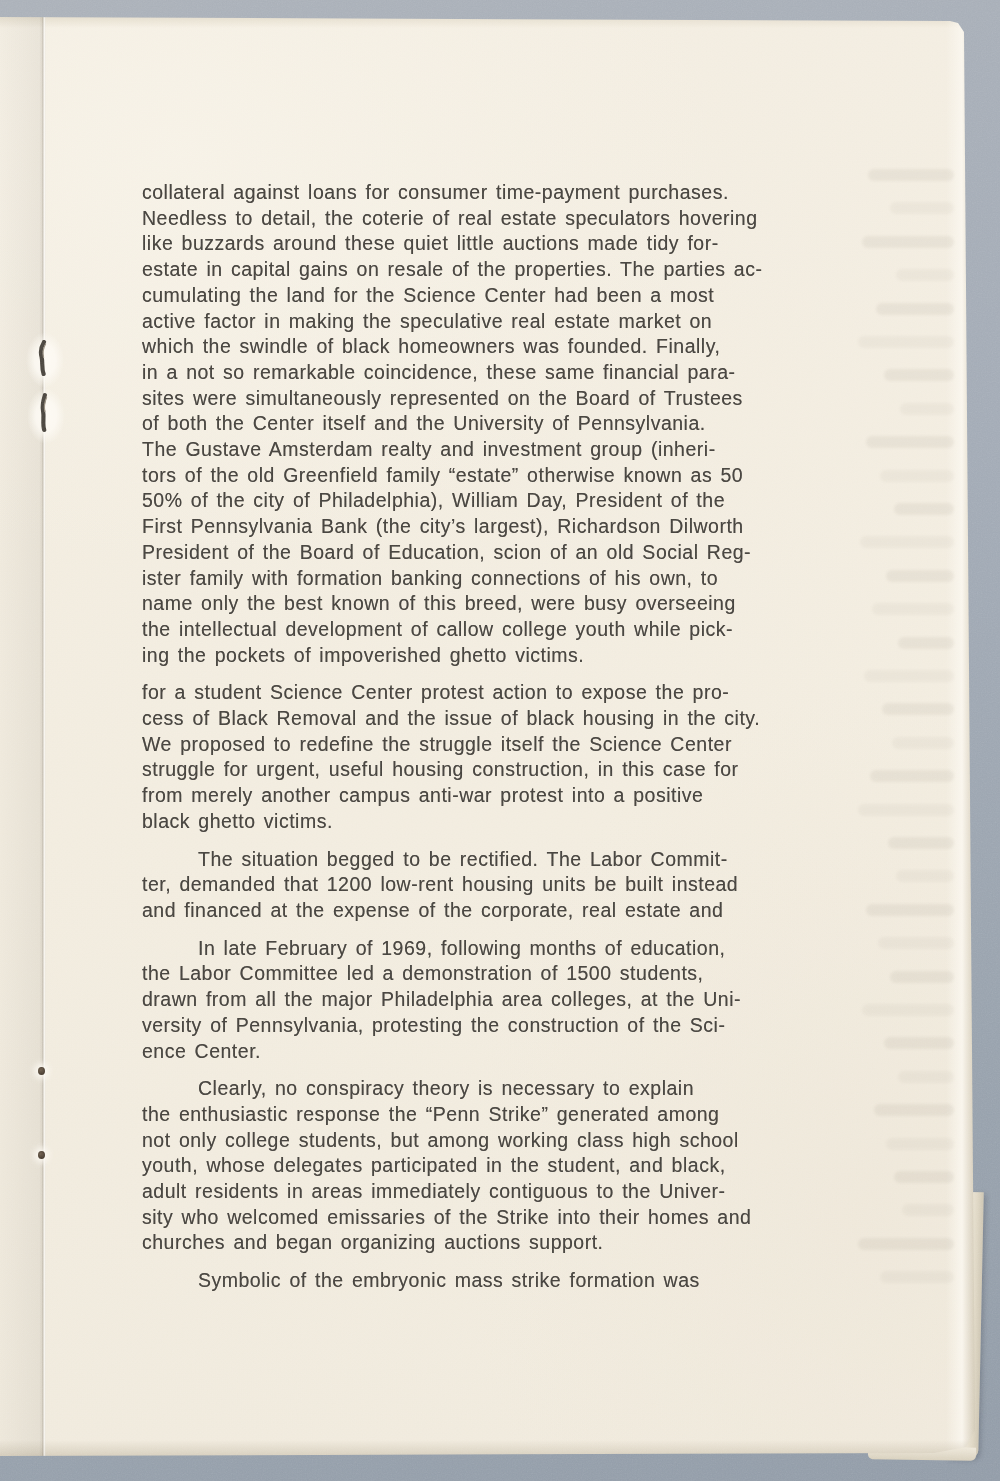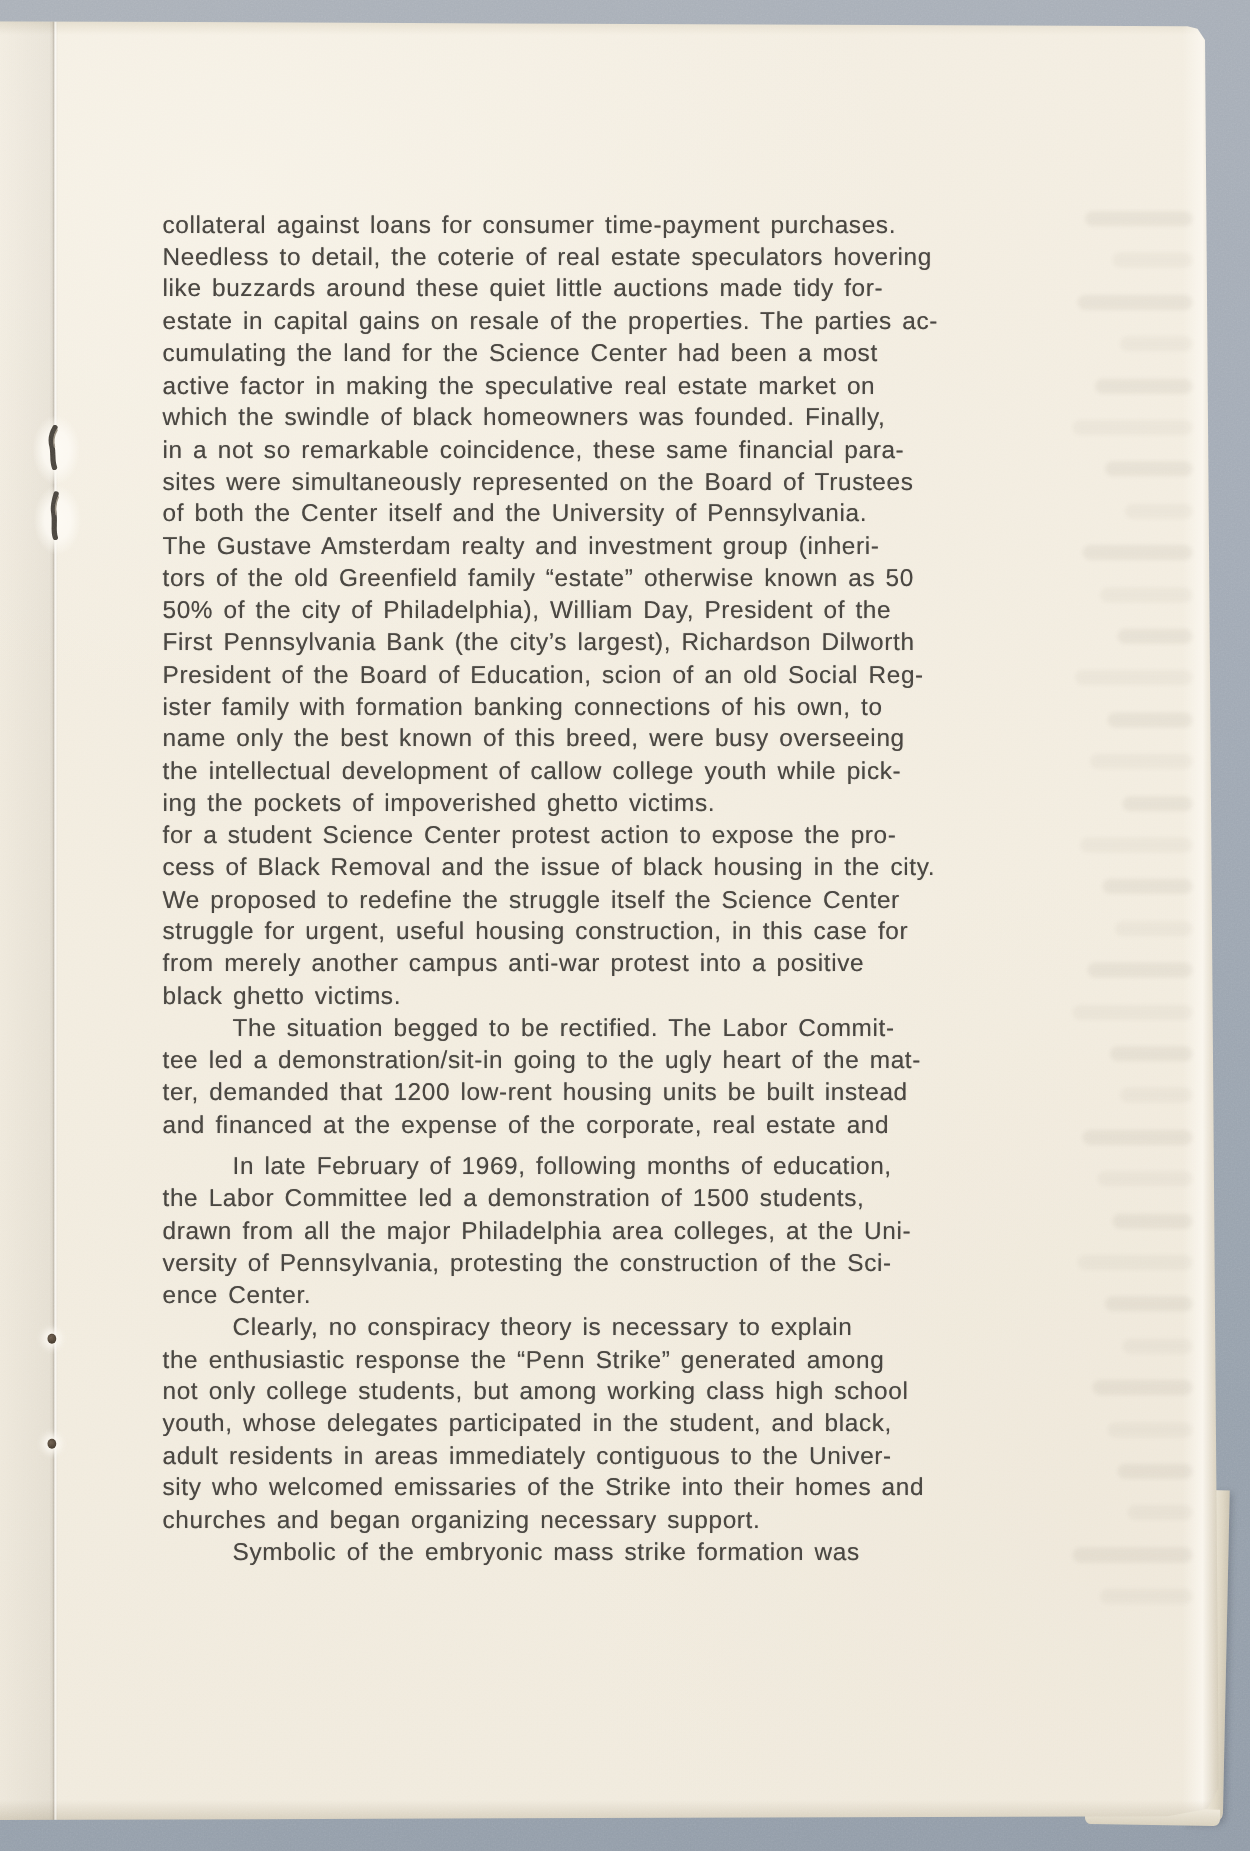--- a/index.html
+++ b/index.html
@@ -123,21 +123,21 @@
     position: absolute;
     left: 130px; top: 168px;
     width: 740px;
     color: #45423d;
     font-size: 19.5px;
     line-height: 25.7px;
     letter-spacing: 0.5px;
     word-spacing: 2.4px;
     text-shadow: 0 0 0.6px rgba(69,66,61,0.55);
   }
-  .para { margin: 0; }
+  .para { margin: 12px; }
   .para.gap { margin-top: 8px; }
   .line { white-space: nowrap; }
   .line.ind { padding-left: 56px; }
 
   
   .noise {
     position: absolute;
     left: 0; top: 0;
     pointer-events: none;
     mix-blend-mode: soft-light;
@@ -237,39 +237,38 @@
         <div class="para">
           <div class="line">for a student Science Center protest action to expose the pro-</div>
           <div class="line">cess of Black Removal and the issue of black housing in the city.</div>
           <div class="line">We proposed to redefine the struggle itself the Science Center</div>
           <div class="line">struggle for urgent, useful housing construction, in this case for</div>
           <div class="line">from merely another campus anti-war protest into a positive</div>
           <div class="line">black ghetto victims.</div>
         </div>
         <div class="para">
           <div class="line ind">The situation begged to be rectified. The Labor Commit-</div>
-          <div class="line">tee led a demonstration/sit-in going to the ugly heart of the mat-</div>
           <div class="line">ter, demanded that 1200 low-rent housing units be built instead</div>
           <div class="line">and financed at the expense of the corporate, real estate and</div>
         </div>
         <div class="para gap">
           <div class="line ind">In late February of 1969, following months of education,</div>
           <div class="line">the Labor Committee led a demonstration of 1500 students,</div>
           <div class="line">drawn from all the major Philadelphia area colleges, at the Uni-</div>
           <div class="line">versity of Pennsylvania, protesting the construction of the Sci-</div>
           <div class="line">ence Center.</div>
         </div>
         <div class="para">
           <div class="line ind">Clearly, no conspiracy theory is necessary to explain</div>
           <div class="line">the enthusiastic response the “Penn Strike” generated among</div>
           <div class="line">not only college students, but among working class high school</div>
           <div class="line">youth, whose delegates participated in the student, and black,</div>
           <div class="line">adult residents in areas immediately contiguous to the Univer-</div>
           <div class="line">sity who welcomed emissaries of the Strike into their homes and</div>
-          <div class="line">churches and began organizing necessary support.</div>
+          <div class="line">churches and began organizing auctions support.</div>
         </div>
         <div class="para">
           <div class="line ind">Symbolic of the embryonic mass strike formation was</div>
         </div>
       </div>
   </div>
 
   <svg class="noise" width="1000" height="1481" xmlns="http://www.w3.org/2000/svg">
     <filter id="grain">
       <feTurbulence type="fractalNoise" baseFrequency="0.8" numOctaves="2" stitchTiles="stitch"></feTurbulence>

